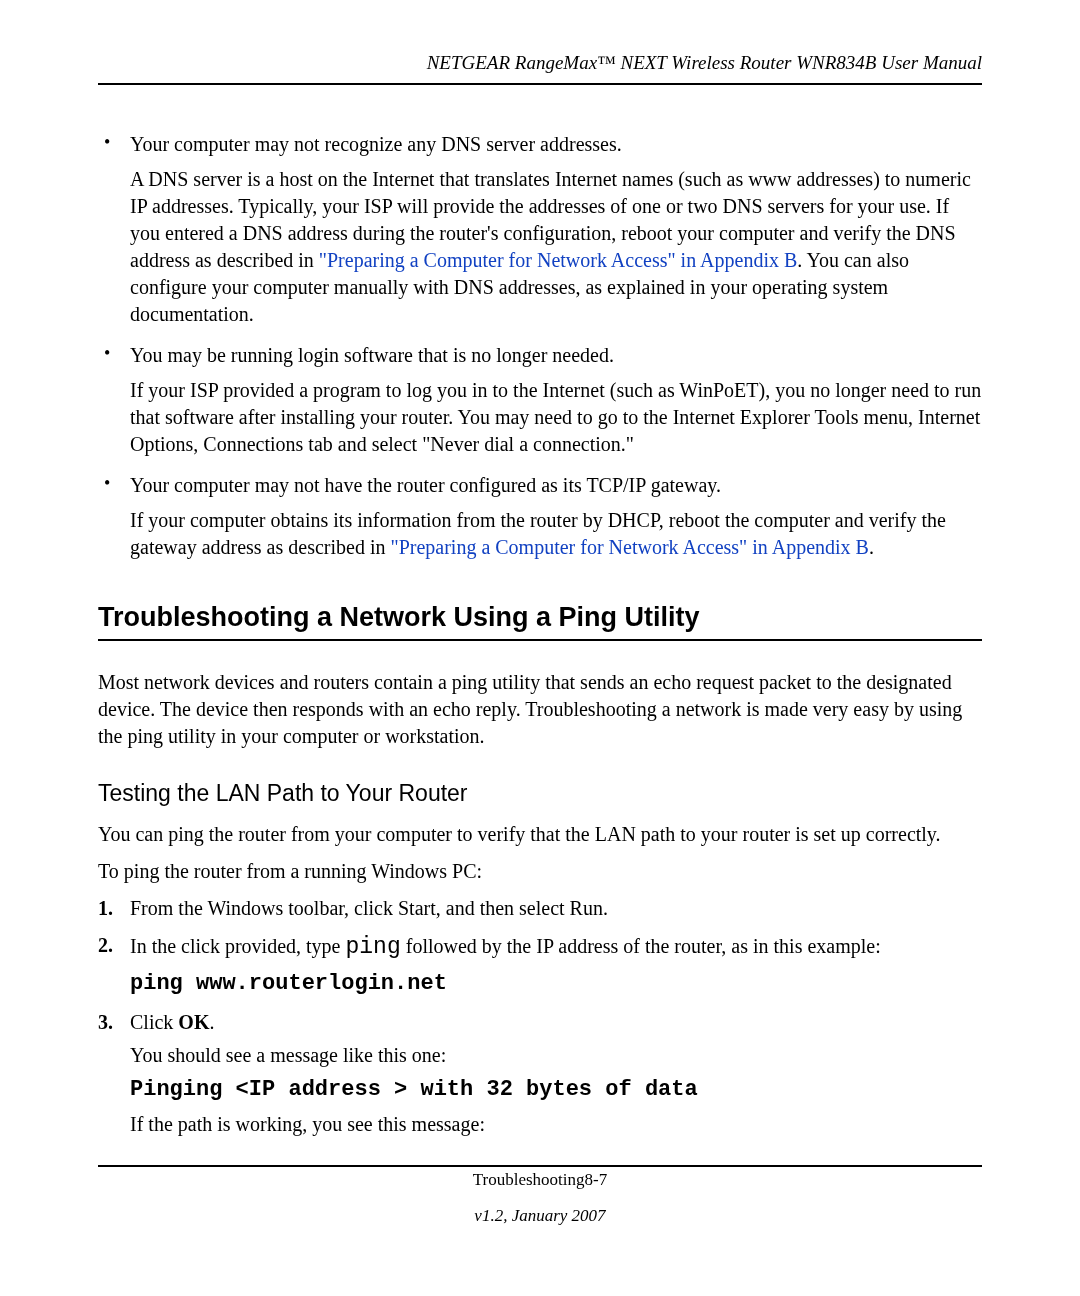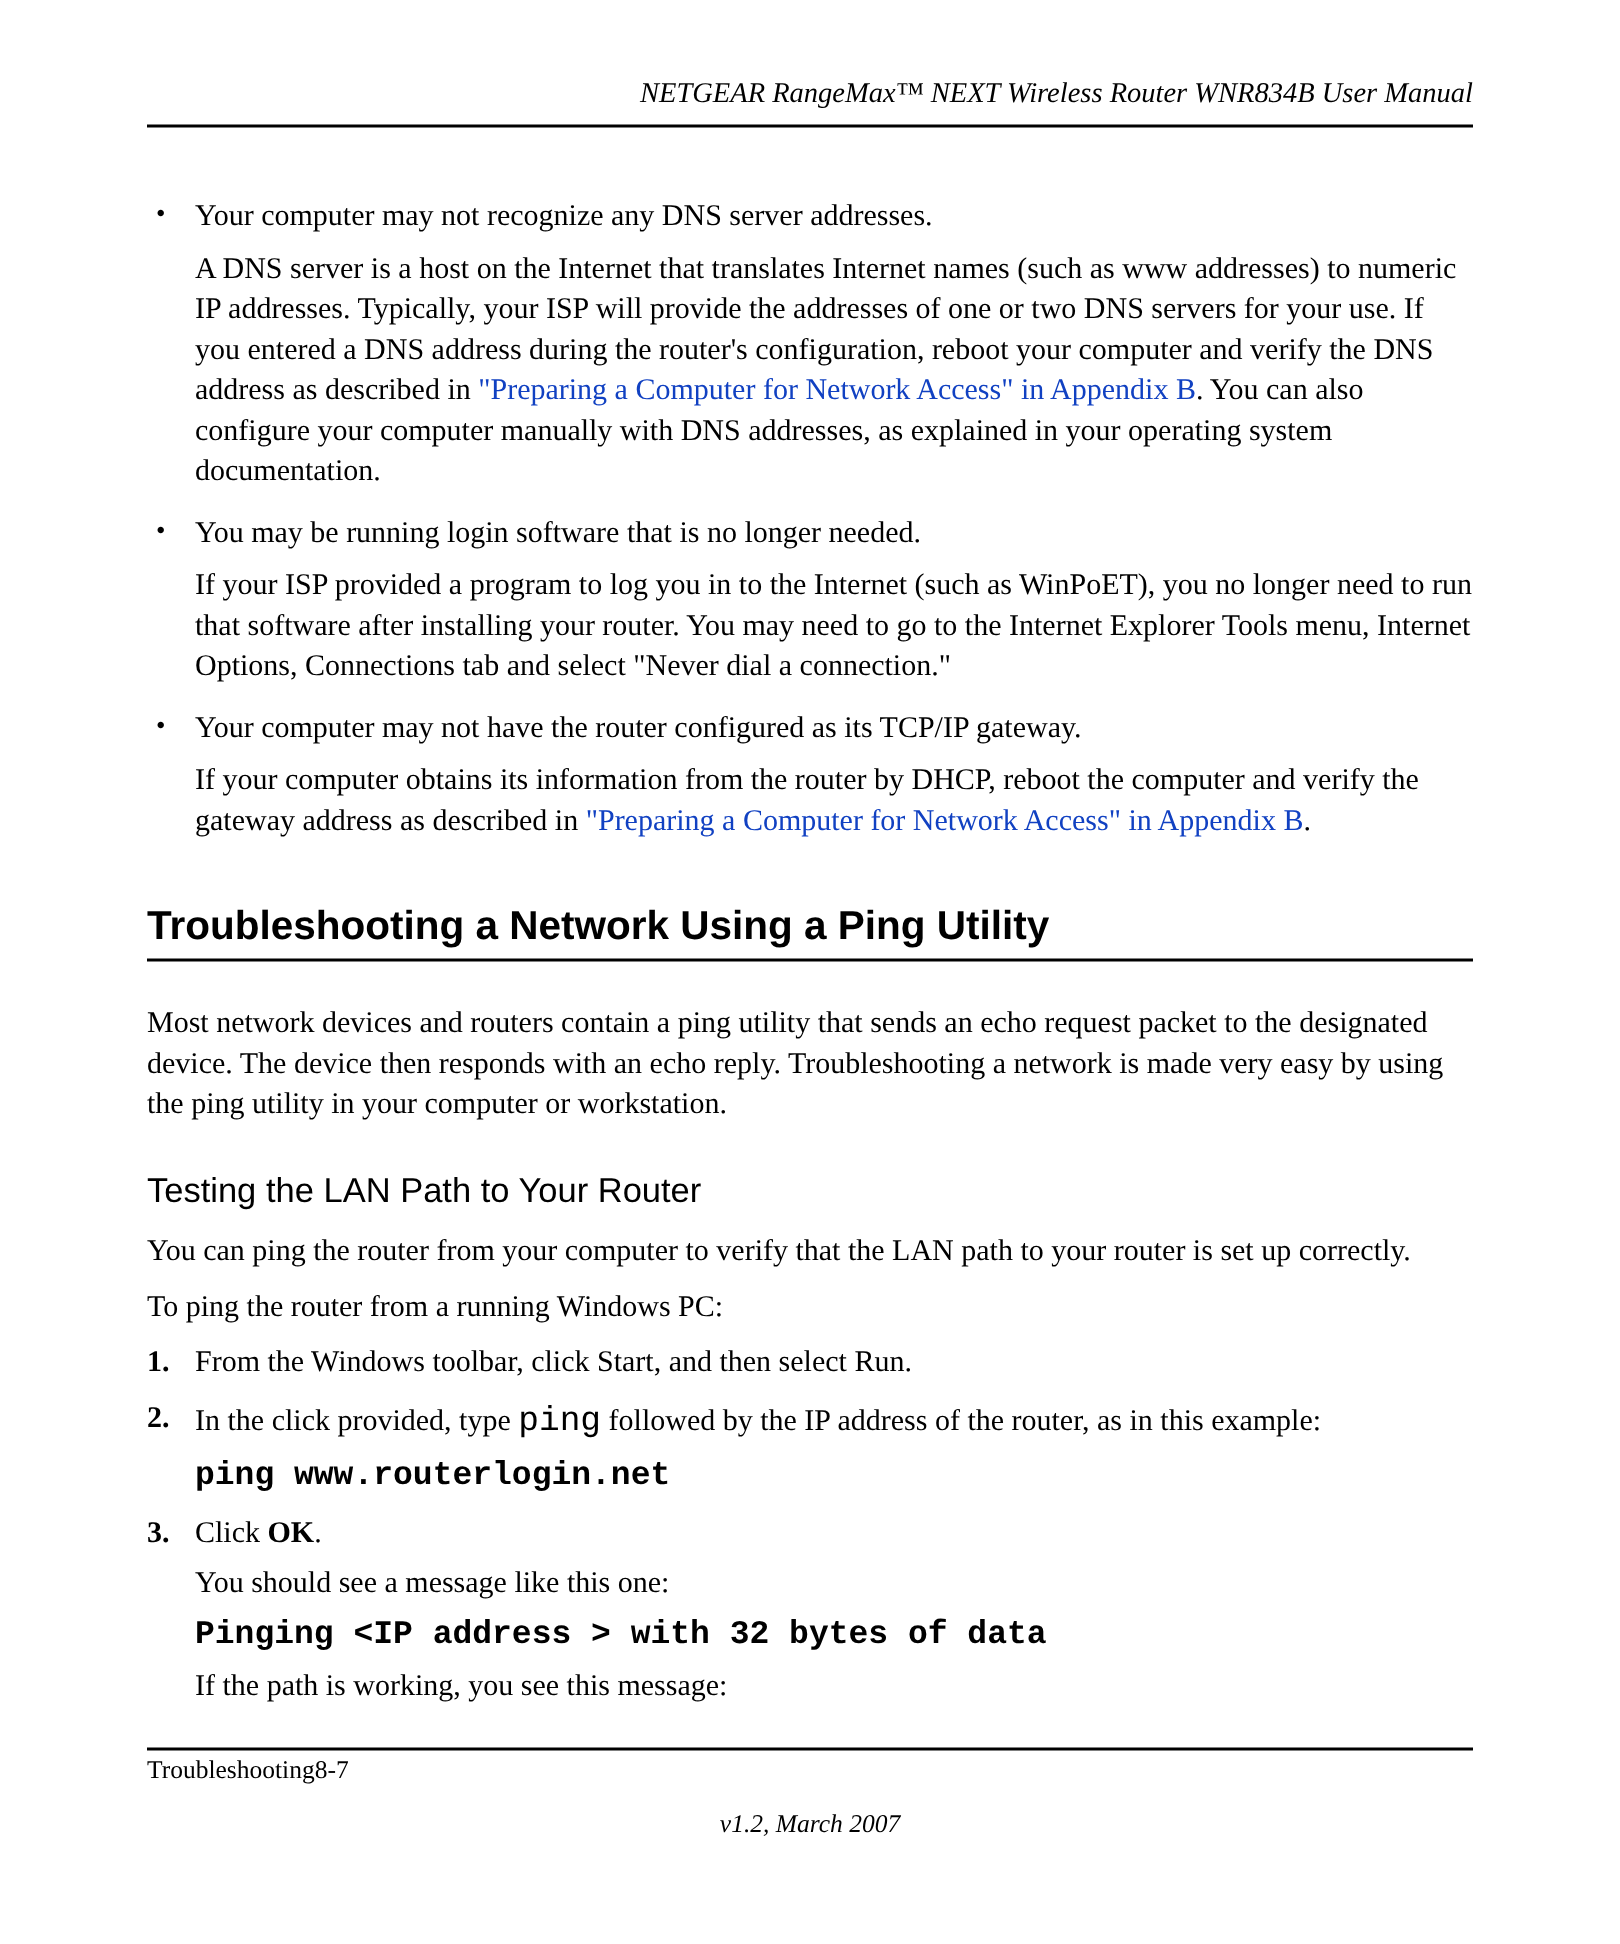--- a/index.html
+++ b/index.html
@@ -72,21 +72,21 @@
     .mono-bold { font-family: "Courier New", Courier, monospace; font-weight: 700; font-size: 22px; }
     .bold { font-weight: 700; }
     .step-body { margin-top: 6px; }
     .footer {
       position: absolute;
       left: 98px;
       right: 98px;
       bottom: 104px;
     }
     .footer-hr { border: none; border-top: 2px solid #000; margin-bottom: 2px; }
-    .footer-row { display: flex; justify-content: flex-start; font-size: 17px; }
+    .footer-row { display: flex; justify-content: center; font-size: 17px; }
     .version-row { text-align: center; font-style: italic; font-size: 17px; position: absolute; left: 98px; right: 98px; bottom: 68px; }
   </style>
 </head>
 <body>
 
 <div class="header-title">NETGEAR RangeMax™ NEXT Wireless Router WNR834B User Manual</div>
 <hr class="hr-top">
 
 <ul class="bullet-list">
   <li>
@@ -138,13 +138,13 @@
   </li>
 </ol>
 
 <div class="footer">
   <hr class="footer-hr">
   <div class="footer-row">
     <span>Troubleshooting</span>
     <span>8-7</span>
   </div>
 </div>
-<div class="version-row">v1.2, March 2007</div>
+<div class="version-row">v1.2, January 2007</div>
 
 </body></html>

